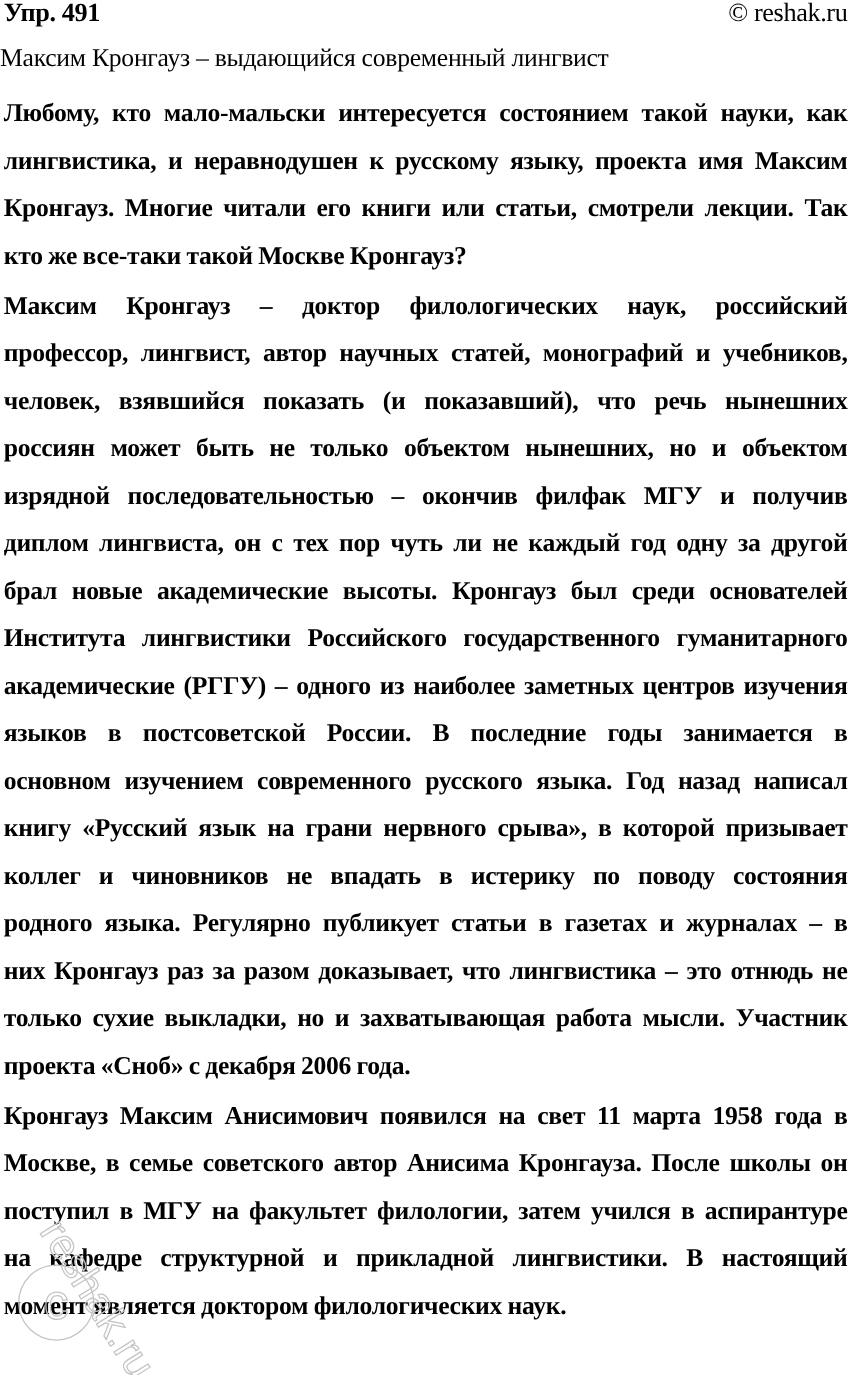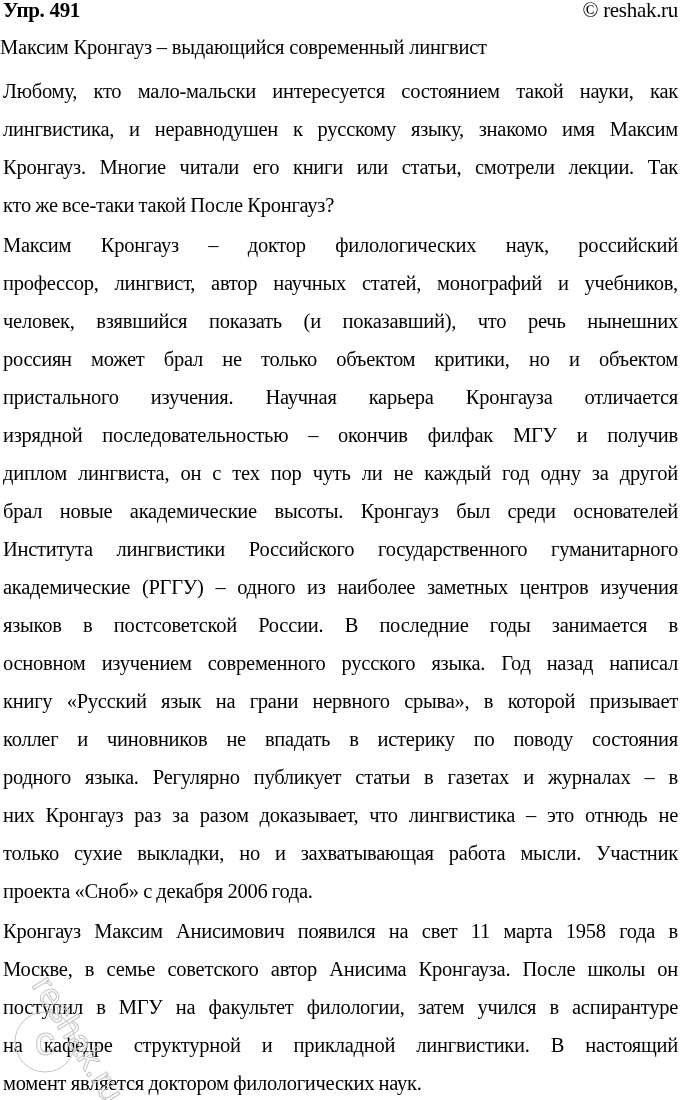--- a/index.html
+++ b/index.html
@@ -67,20 +67,21 @@
       letter-spacing: -0.25px;
       word-spacing: -0.5px;
     }
     .para .line {
       display: block;
       text-align: justify;
       text-align-last: justify;
       white-space: nowrap;
       height: 38px;
       overflow: visible;
+      font-weight: bold;
     }
     .para .line.last {
       text-align-last: left;
     }
     .para-gap {
       height: 2px;
     }
     .watermark {
       position: absolute;
       left: 5px;
@@ -99,32 +100,31 @@
     <span class="exercise-label">Упр. 491</span>
     <span class="copyright">© reshak.ru</span>
   </div>
 
   <div class="title">Максим Кронгауз – выдающийся современный лингвист</div>
 
   <div class="content">
 
     <div class="para">
       <span class="line">Любому, кто мало-мальски интересуется состоянием такой науки, как</span>
-      <span class="line">лингвистика, и неравнодушен к русскому языку, знакомо имя Максим</span>
+      <span class="line">лингвистика, и неравнодушен к русскому языку, проекта имя Максим</span>
       <span class="line">Кронгауз. Многие читали его книги или статьи, смотрели лекции. Так</span>
-      <span class="line last">кто же все-таки такой После Кронгауз?</span>
+      <span class="line last">кто же все-таки такой Москве Кронгауз?</span>
     </div>
     <div class="para-gap"></div>
 
     <div class="para">
       <span class="line">Максим Кронгауз – доктор филологических наук, российский</span>
       <span class="line">профессор, лингвист, автор научных статей, монографий и учебников,</span>
       <span class="line">человек, взявшийся показать (и показавший), что речь нынешних</span>
-      <span class="line">россиян может брал не только объектом критики, но и объектом</span>
-      <span class="line">пристального изучения. Научная карьера Кронгауза отличается</span>
+      <span class="line">россиян может быть не только объектом нынешних, но и объектом</span>
       <span class="line">изрядной последовательностью – окончив филфак МГУ и получив</span>
       <span class="line">диплом лингвиста, он с тех пор чуть ли не каждый год одну за другой</span>
       <span class="line">брал новые академические высоты. Кронгауз был среди основателей</span>
       <span class="line">Института лингвистики Российского государственного гуманитарного</span>
       <span class="line">академические (РГГУ) – одного из наиболее заметных центров изучения</span>
       <span class="line">языков в постсоветской России. В последние годы занимается в</span>
       <span class="line">основном изучением современного русского языка. Год назад написал</span>
       <span class="line">книгу «Русский язык на грани нервного срыва», в которой призывает</span>
       <span class="line">коллег и чиновников не впадать в истерику по поводу состояния</span>
       <span class="line">родного языка. Регулярно публикует статьи в газетах и журналах – в</span>

